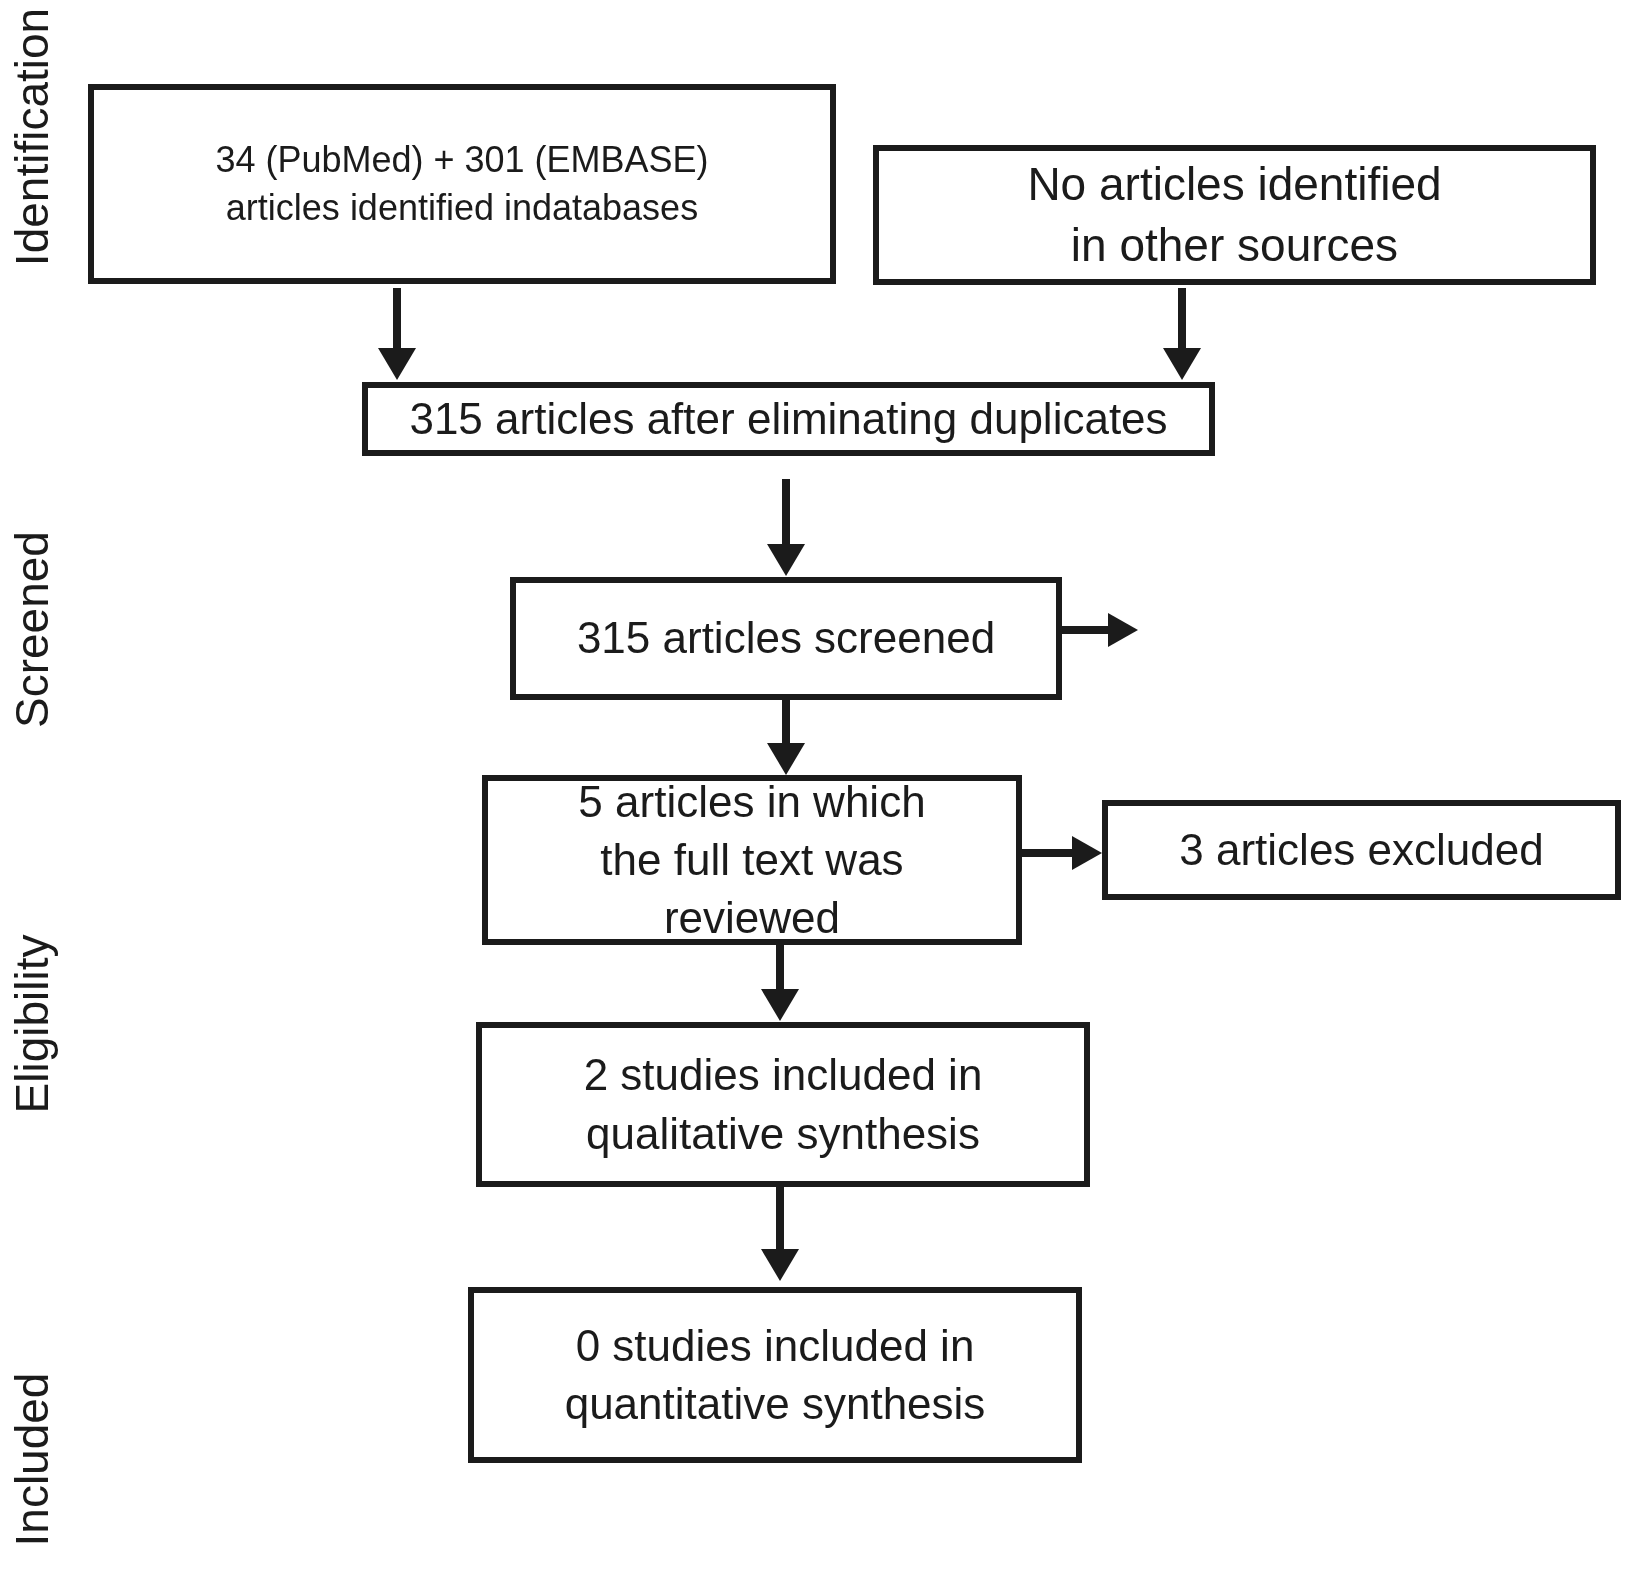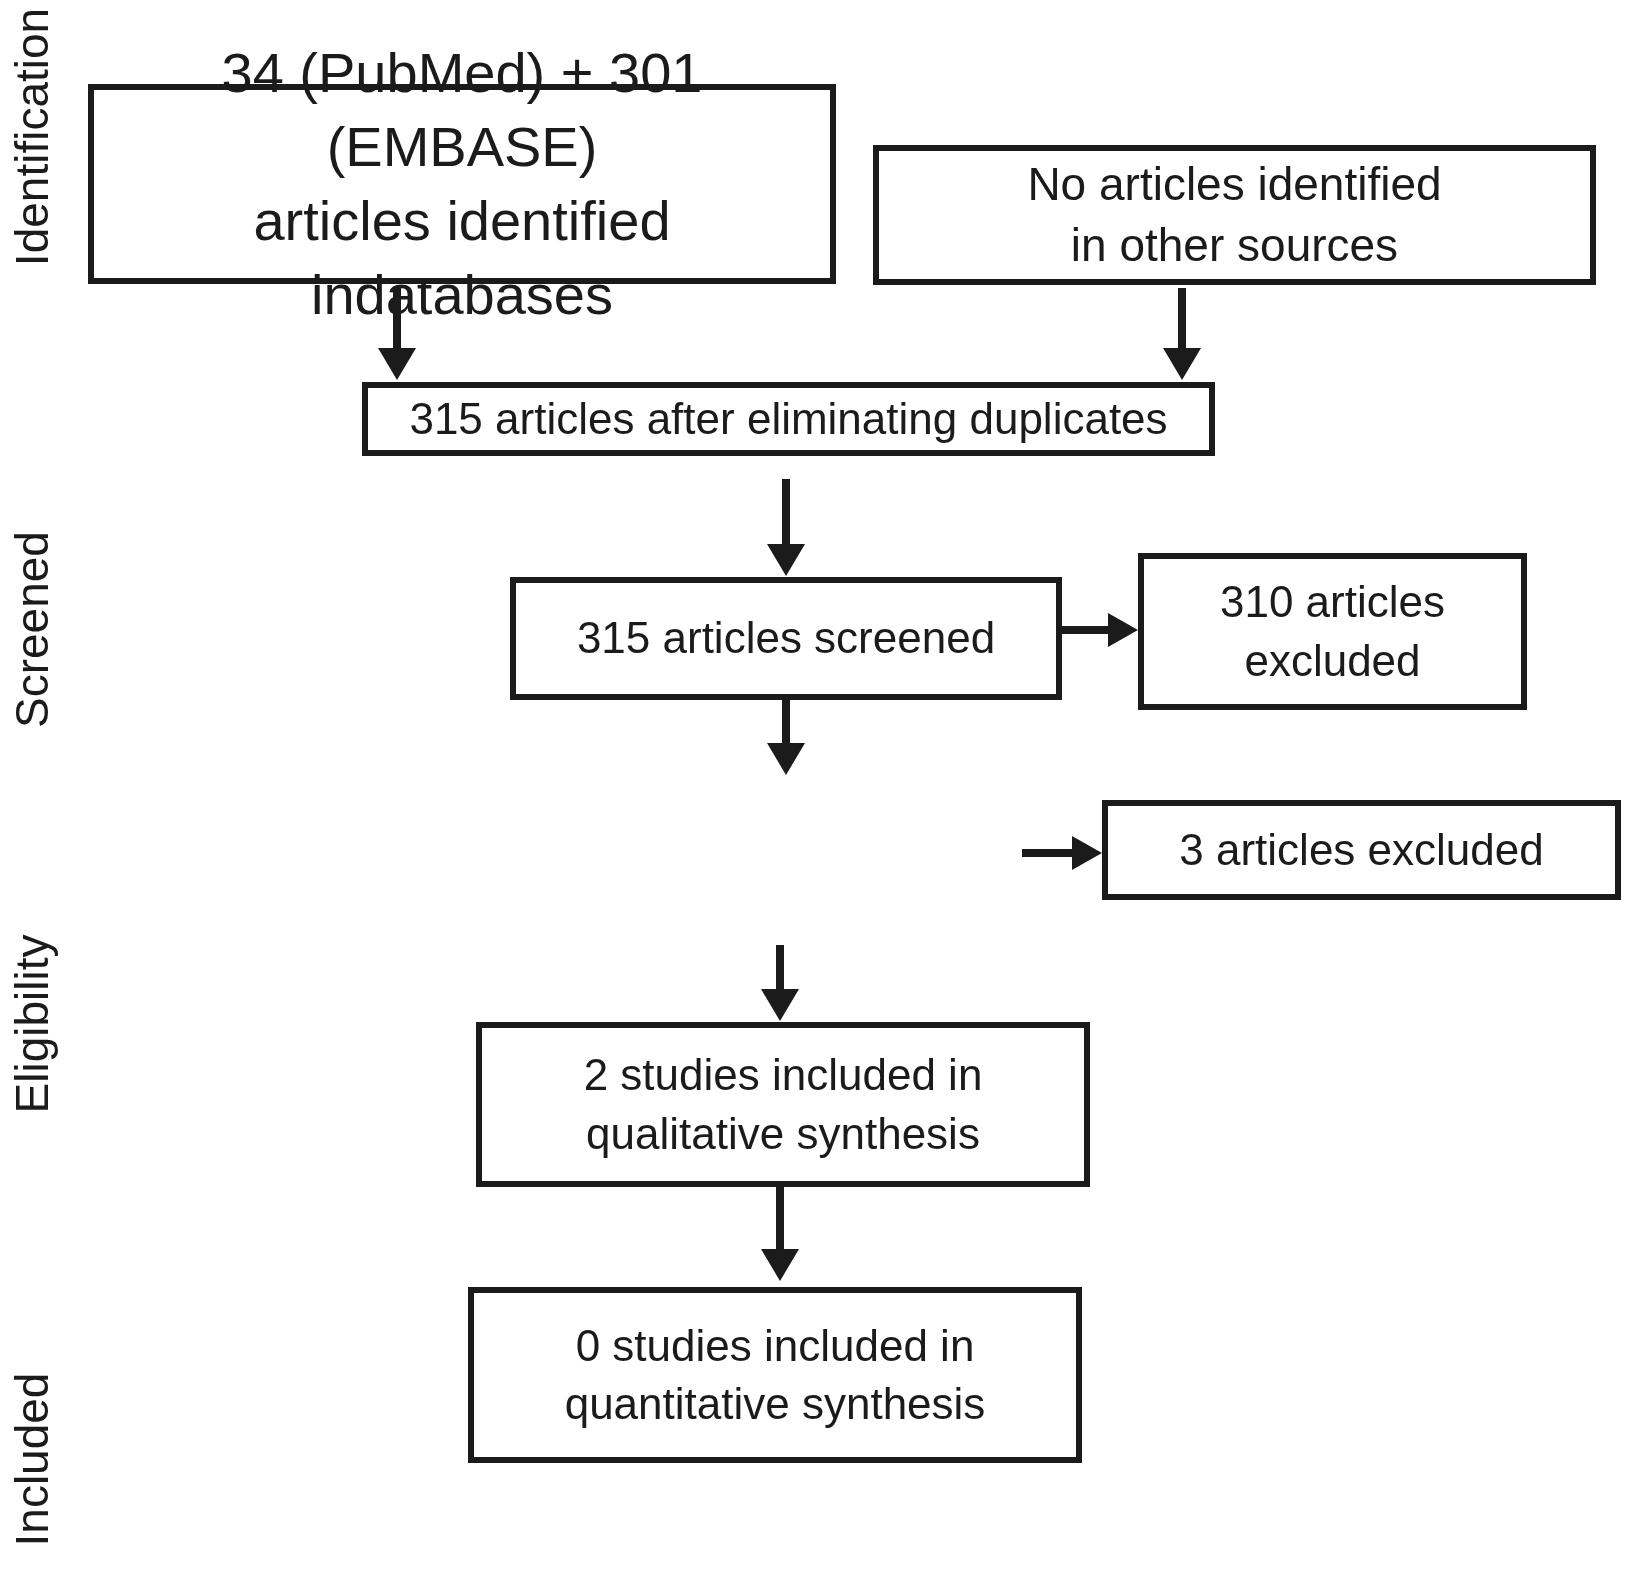--- a/index.html
+++ b/index.html
@@ -24,21 +24,21 @@
     background:var(--bg);
     display:flex;
     align-items:center;
     justify-content:center;
     text-align:center;
     font-size:44px;
     line-height:1.32;
     white-space:pre-line;
     padding:4px 14px;
   }
-  #box-identified   { left:88px;   top:84px;   width:748px; height:200px; font-size:56px; }
+  #box-identified   { left:88px;   top:84px;   width:748px; height:200px; font-size:36px; }
   #box-other        { left:852px;  top:145px;  width:723px; height:140px; font-size:46px;margin-left:21px; }
   #box-duplicates   { left:362px;  top:382px;  width:853px; height:74px;  }
   #box-screened     { left:510px;  top:577px;  width:552px; height:123px; }
   #box-excluded310  { left:1138px; top:553px;  width:389px; height:157px; }
   #box-fulltext     { left:482px;  top:775px;  width:540px; height:170px; }
   #box-excluded3    { left:1102px; top:800px;  width:519px; height:100px; }
   #box-qualitative  { left:468px;  top:1022px; width:614px; height:165px;margin-left:8px; }
   #box-quantitative { left:468px;  top:1287px; width:614px; height:176px; }
 
   
@@ -107,22 +107,23 @@
   <div class="stage-label" id="label-screened">Screened</div>
   <div class="stage-label" id="label-eligibility">Eligibility</div>
   <div class="stage-label" id="label-included">Included</div>
 
   <div class="fbox" id="box-identified">34 (PubMed) + 301 (EMBASE)
 articles identified indatabases</div>
   <div class="fbox" id="box-other">No articles identified
 in other sources</div>
   <div class="fbox" id="box-duplicates">315 articles after eliminating duplicates</div>
   <div class="fbox" id="box-screened">315 articles screened</div>
-  <div class="fbox" id="box-excluded310">310 articles
-excluded</div>
+  <div class="fbox" id="box-fulltext">5 articles in which
+the full text was
+reviewed</div>
   <div class="fbox" id="box-excluded3">3 articles excluded</div>
   <div class="fbox" id="box-qualitative">2 studies included in
 qualitative synthesis</div>
   <div class="fbox" id="box-quantitative">0 studies included in
 quantitative synthesis</div>
 
   <div class="arrow-v" id="arrow-identified-down"></div>
   <div class="arrow-v" id="arrow-other-down"></div>
   <div class="arrow-v" id="arrow-duplicates-down"></div>
   <div class="arrow-v" id="arrow-screened-down"></div>

